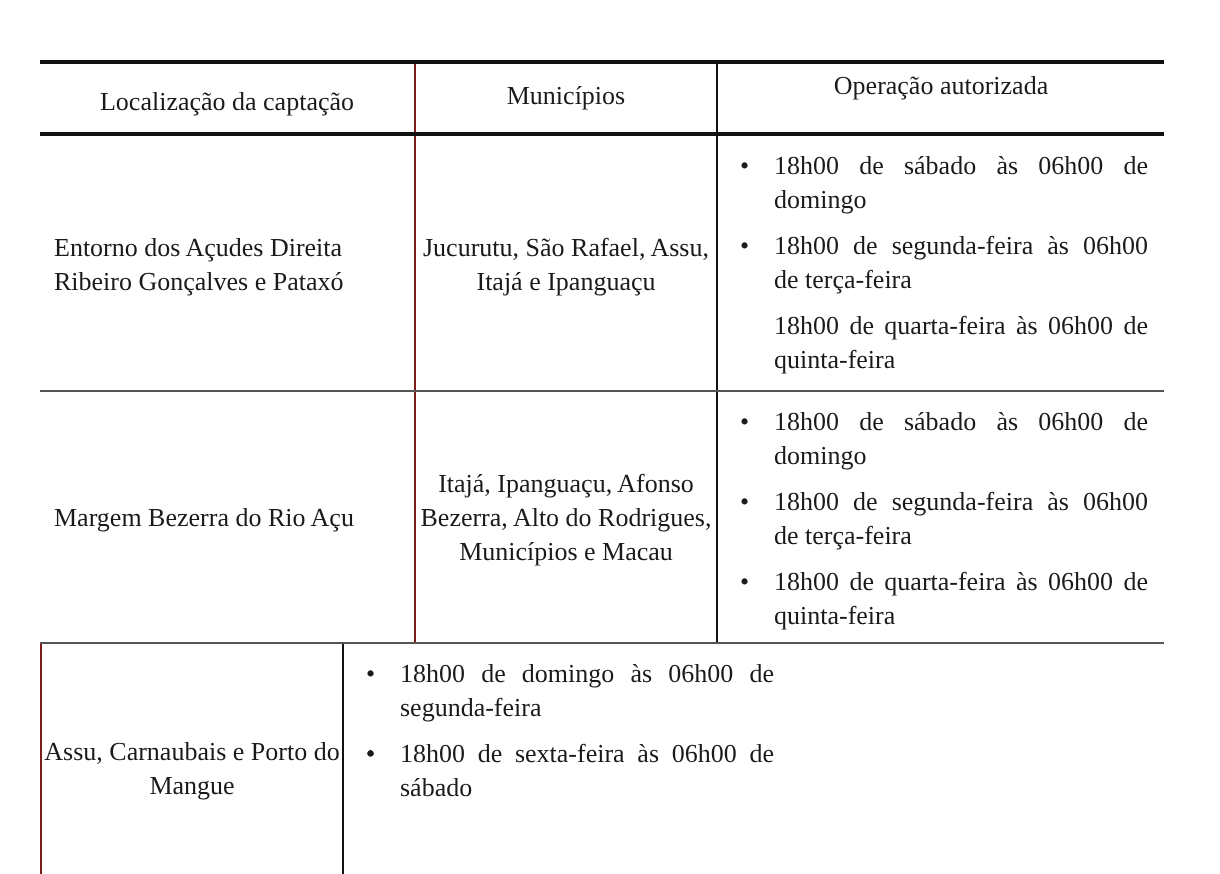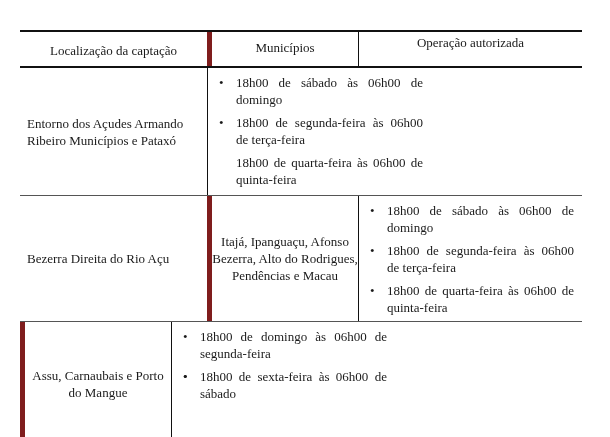--- a/index.html
+++ b/index.html
@@ -4,21 +4,21 @@
 <style>
   html, body { margin:0; padding:0; background:#ffffff; }
   body { width:610px; height:437px; position:relative; overflow:hidden;
          font-family:"Liberation Serif", "DejaVu Serif", serif; color:#1a1a1a; }
   .table { position:absolute; left:20px; top:30px; width:562px; }
   .rule-thick { height:2px; background:#111; }
   .rule-thin { height:1px; background:#555; }
   .row { display:flex; position:relative; }
   .cell { box-sizing:border-box; font-size:13px; line-height:17px; }
   .c1 { width:187px; padding-left:7px; display:flex; align-items:center; }
-  .c2 { width:151px; border-left:5px solid #7f1d1d; display:flex; align-items:center; justify-content:center; text-align:center; }
+  .c2 { width:151px; border-left:1px solid #7f1d1d; display:flex; align-items:center; justify-content:center; text-align:center; }
   .c3 { width:224px; border-left:1px solid #111; padding:6px 8px 6px 10px; }
   .hdr .cell { height:34px; }
   .hdr .c1 { justify-content:center; padding-left:0; padding-top:3px; }
   .hdr .c2 { align-items:flex-start; padding-top:7px; }
   .hdr .c3 { display:flex; align-items:center; justify-content:center; padding:3px 0 16px 0; }
   .r1 .cell { height:127px; }
   .r2 .cell { height:125px; }
   .r3 .cell { height:124px; }
   .ops { list-style:none; margin:0; padding:0; }
   .op { position:relative; padding-left:18px; text-align:justify; margin-bottom:6px; }
@@ -31,34 +31,35 @@
 <div class="table">
   <div class="rule-thick"></div>
   <div class="row hdr">
     <div class="cell c1">Localização da captação</div>
     <div class="cell c2">Municípios</div>
     <div class="cell c3">Operação autorizada</div>
   </div>
   <div class="rule-thick"></div>
 
   <div class="row r1">
-    <div class="cell c1">Entorno dos Açudes Armando Ribeiro Municípios e Pataxó</div>
+    <div class="cell c1">Entorno dos Açudes Direita Ribeiro Gonçalves e Pataxó</div>
+    <div class="cell c2">Jucurutu, São Rafael, Assu, Itajá e Ipanguaçu</div>
     <div class="cell c3">
       <ul class="ops">
         <li class="op"><span class="bullet">•</span><span>18h00 de sábado às 06h00 de domingo</span></li>
         <li class="op"><span class="bullet">•</span><span>18h00 de segunda-feira às 06h00 de terça-feira</span></li>
         <li class="op"><span class="bullet"></span><span>18h00 de quarta-feira às 06h00 de quinta-feira</span></li>
       </ul>
     </div>
   </div>
   <div class="rule-thin"></div>
 
   <div class="row r2">
-    <div class="cell c1">Bezerra Direita do Rio Açu</div>
-    <div class="cell c2">Itajá, Ipanguaçu, Afonso Bezerra, Alto do Rodrigues, Pendências e Macau</div>
+    <div class="cell c1">Margem Bezerra do Rio Açu</div>
+    <div class="cell c2">Itajá, Ipanguaçu, Afonso Bezerra, Alto do Rodrigues, Municípios e Macau</div>
     <div class="cell c3">
       <ul class="ops">
         <li class="op"><span class="bullet">•</span><span>18h00 de sábado às 06h00 de domingo</span></li>
         <li class="op"><span class="bullet">•</span><span>18h00 de segunda-feira às 06h00 de terça-feira</span></li>
         <li class="op"><span class="bullet">•</span><span>18h00 de quarta-feira às 06h00 de quinta-feira</span></li>
       </ul>
     </div>
   </div>
   <div class="rule-thin"></div>
 

